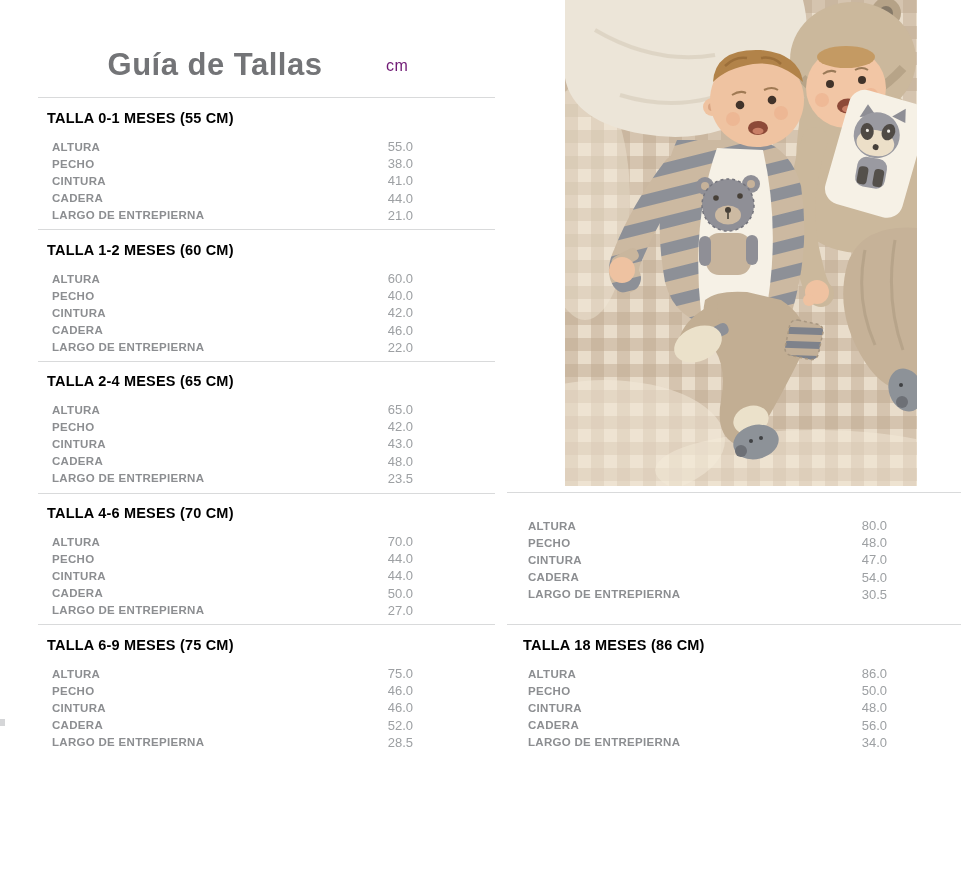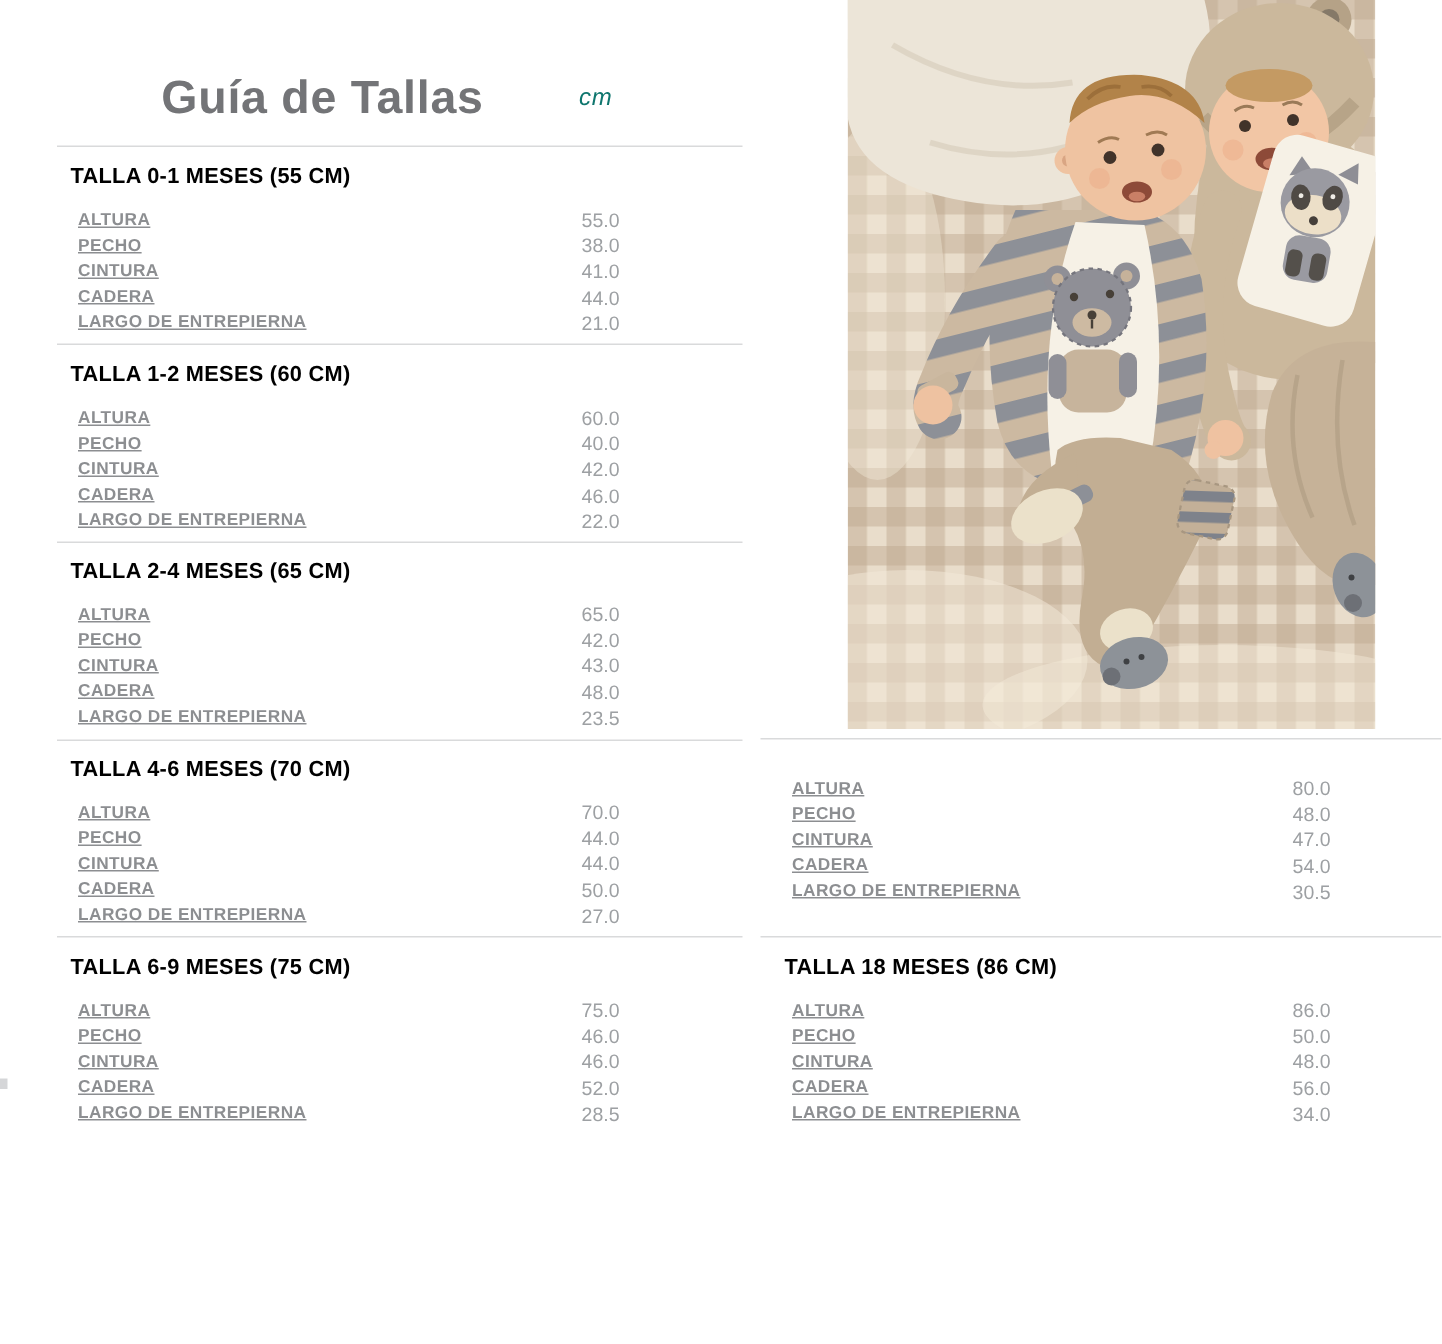--- a/index.html
+++ b/index.html
@@ -9,35 +9,35 @@
     -webkit-font-smoothing:antialiased;
   }
   
   .page-title{
     position:absolute;left:0;top:47px;width:430px;margin:0;
     text-align:center;font-size:31px;font-weight:700;color:#737477;
     letter-spacing:.5px;
   }
   .unit-label{
     position:absolute;left:386px;top:57px;
-    font-size:16px;color:#0f766e;letter-spacing:.5px;font-style:italic;
+    font-size:16px;color:#701a75;letter-spacing:.5px;
   }
   .divider{position:absolute;height:1px;background:#d9dadb;}
   
   .size-section{position:absolute;width:457px;}
   .size-section h3{
     margin:0;padding-left:9px;font-size:14.5px;line-height:16px;
     font-weight:700;color:#000000;letter-spacing:.2px;
   }
   .size-section .rows{margin-top:12px;padding-left:14px;}
   .size-section .row{
     display:flex;justify-content:space-between;align-items:center;
     height:17.2px;width:361px;
   }
-  .row .lbl{font-size:11.5px;font-weight:700;color:#8c8e91;letter-spacing:.3px;text-decoration:underline;}
+  .row .lbl{font-size:11.5px;font-weight:700;color:#8c8e91;letter-spacing:.3px;}
   .row .val{font-size:13px;color:#9da0a3;}
   .size-section.right{width:454px;}
   .size-section.right h3{padding-left:16px;}
   .size-section.right .rows{padding-left:21px;}
   .size-section.right .row{width:359px;}
   
   .photo{position:absolute;left:565px;top:0;width:352px;height:486px;overflow:hidden;}
   .photo svg{display:block;}
   
   .edge-artifact{position:absolute;left:0;top:719px;width:5px;height:7px;background:#cbccce;opacity:.8;}

